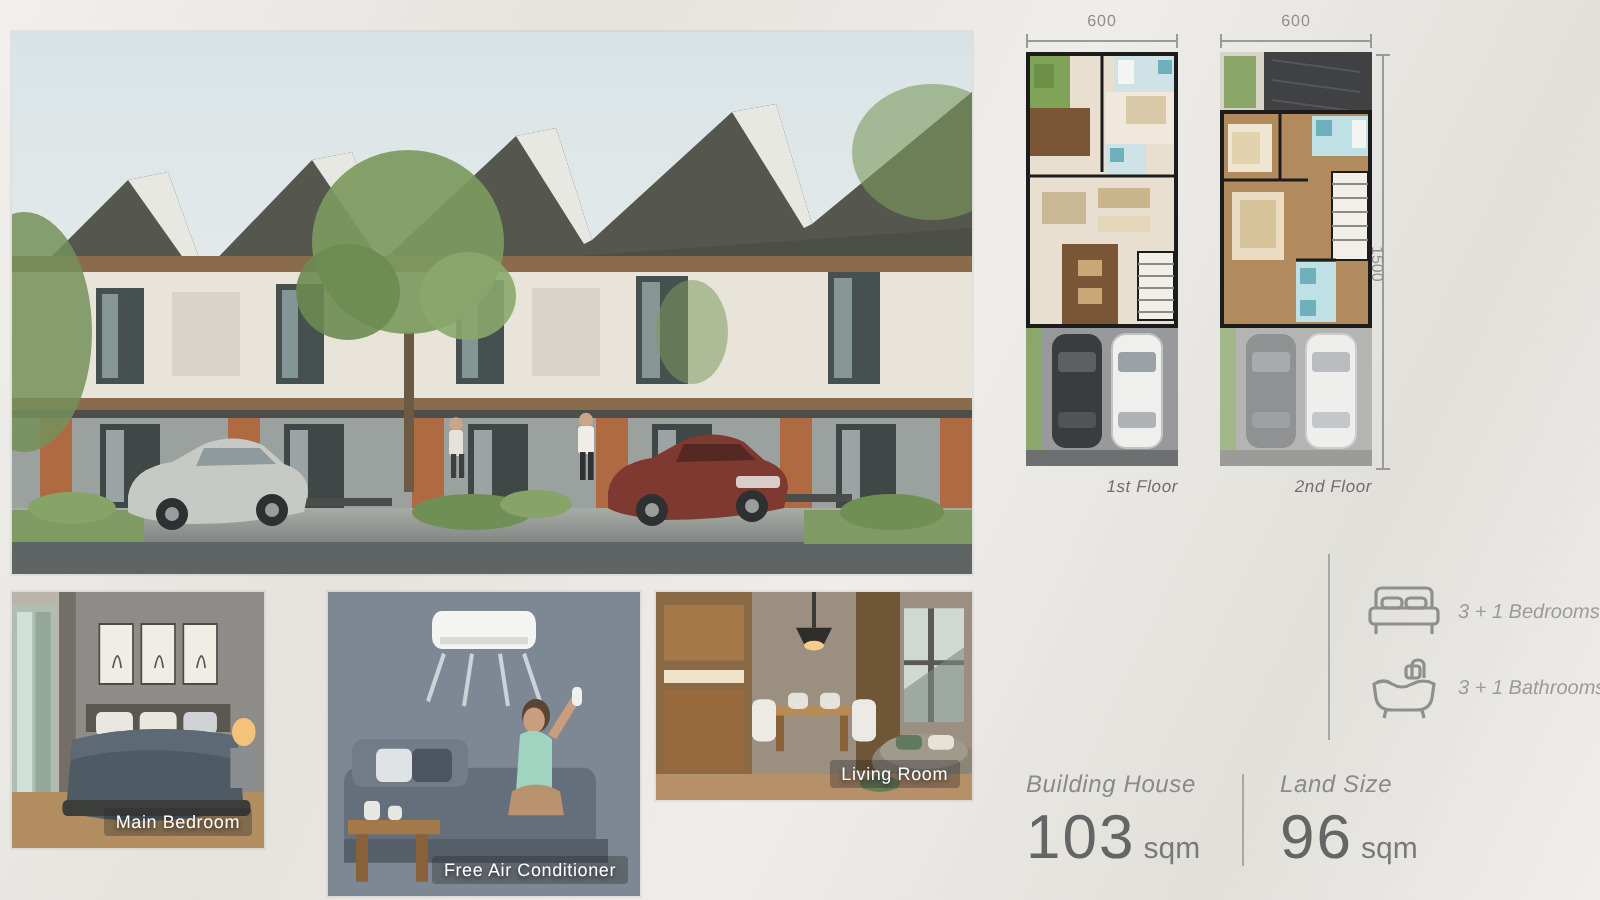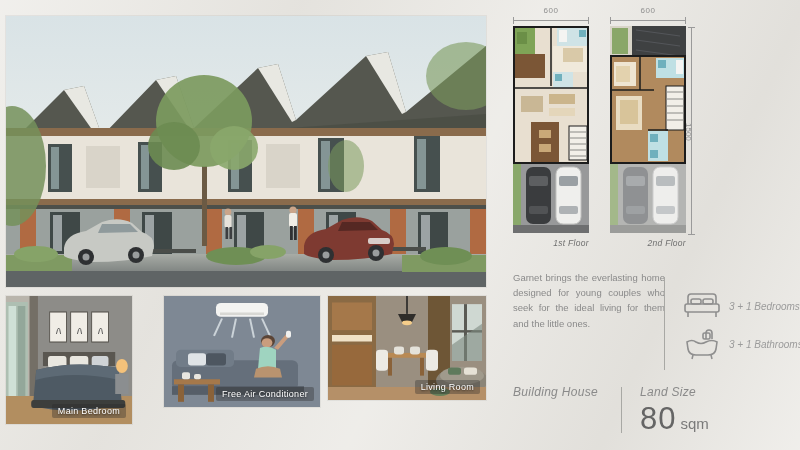--- a/index.html
+++ b/index.html
@@ -11,21 +11,21 @@
       linear-gradient(115deg, rgba(255,255,255,.35) 0%, rgba(0,0,0,.02) 30%, rgba(255,255,255,.25) 55%, rgba(0,0,0,.03) 80%, rgba(255,255,255,.3) 100%),
       #e9e7e2;
     color:#7a7a7a;
   }
 
   
   .photo { position:absolute; overflow:hidden; box-shadow:0 0 0 1px rgba(0,0,0,.05); background:#cfd2cf; }
   .photo svg { display:block; width:100%; height:100%; }
   #hero   { left:6px;  top:16px;  width:480px; height:271px; }
   #photo1 { left:6px;  top:296px; width:126px; height:128px; }
-  #photo2 { left:164px; top:296px; width:156px; height:111px; }
+  #photo2 { left:164px; top:296px; width:156px; height:152px; }
   #photo3 { left:328px; top:296px; width:158px; height:104px; }
   .caption {
     position:absolute; right:6px; bottom:6px;
     color:#fff; font-size:9px; letter-spacing:.3px;
     background:rgba(40,40,40,.35); border-radius:2px; padding:2px 6px;
     text-shadow:0 1px 2px rgba(0,0,0,.6);
   }
 
   
   .plan-wrap { position:absolute; width:76px; }
@@ -439,21 +439,20 @@
 </div>
 
 <div id="vdim">
   <span class="tick-t"></span>
     <span class="bar"></span>
     <span class="tick-b"></span>
   <span class="vlabel">1500</span>
 </div>
 
 <div id="house-type">
-  <div class="ht-desc">Garnet brings the everlasting home designed for young couples who seek for the ideal living for them and the little ones.</div>
 </div>
 
 <div class="vdivider" id="div-features"></div>
 
 <div class="feature" id="feat-bed">
   <span class="icon">
     <svg width="40" height="28" viewBox="0 0 40 28" fill="none" stroke="#8f8f8f" stroke-width="1.6">
       <path d="M6,12 L6,5 Q6,2 9,2 L31,2 Q34,2 34,5 L34,12"></path>
       <rect x="9" y="7" width="10" height="5" rx="2"></rect>
       <rect x="21" y="7" width="10" height="5" rx="2"></rect>
@@ -473,22 +472,25 @@
       <path d="M3,15 Q8,12 12,15 Q17,18 22,15 Q28,12 33,15 L32,22 Q31,28 24,28 L12,28 Q5,28 4,22 Z"></path>
       <line x1="9" y1="28" x2="8" y2="32"></line>
         <line x1="27" y1="28" x2="28" y2="32"></line>
     </svg>
   </span>
   <span class="flabel">3 + 1 Bathrooms</span>
 </div>
 
 <div class="size-block" id="size-building">
   <div class="size-label">Building House</div>
+  <div class="size-value">
+    <span class="num">103</span><span class="unit">sqm</span>
+  </div>
 </div>
 
 <div class="vdivider" id="div-sizes"></div>
 
 <div class="size-block" id="size-land">
   <div class="size-label">Land Size</div>
   <div class="size-value">
-    <span class="num">80</span><span class="unit">sqm</span>
+    <span class="num">96</span><span class="unit">sqm</span>
   </div>
 </div>
 
 </body></html>

